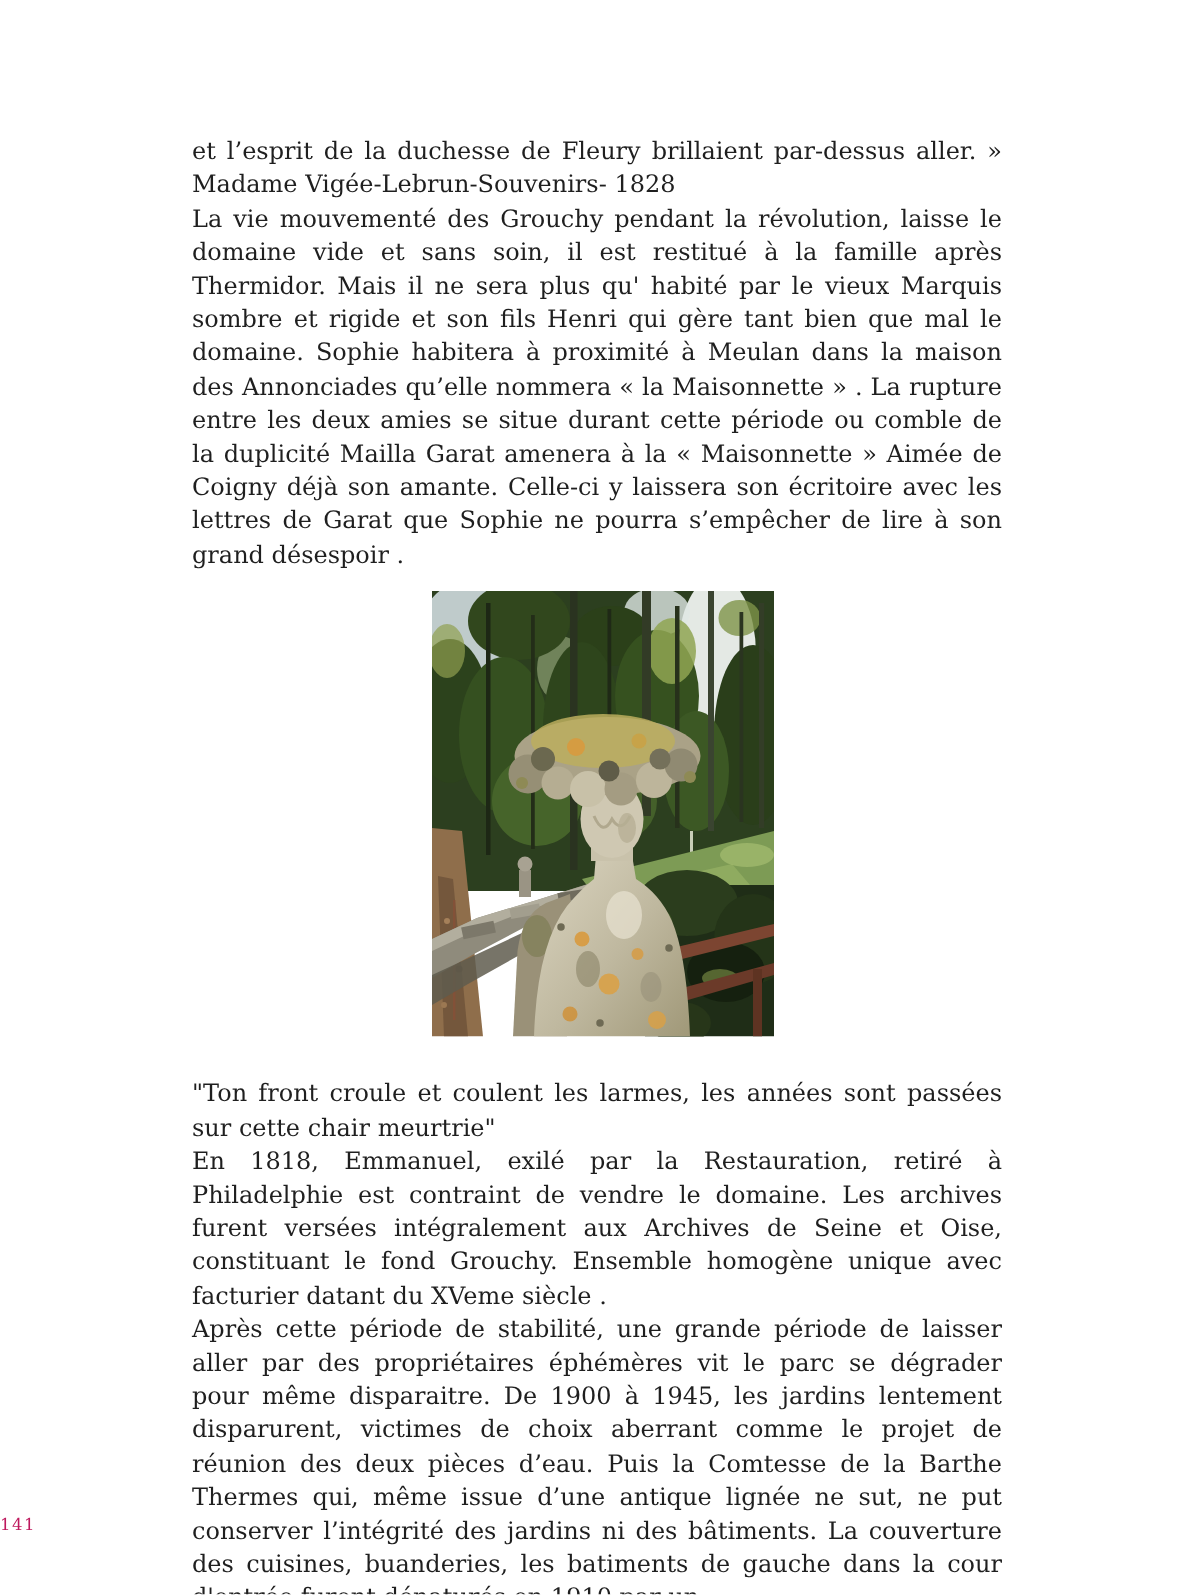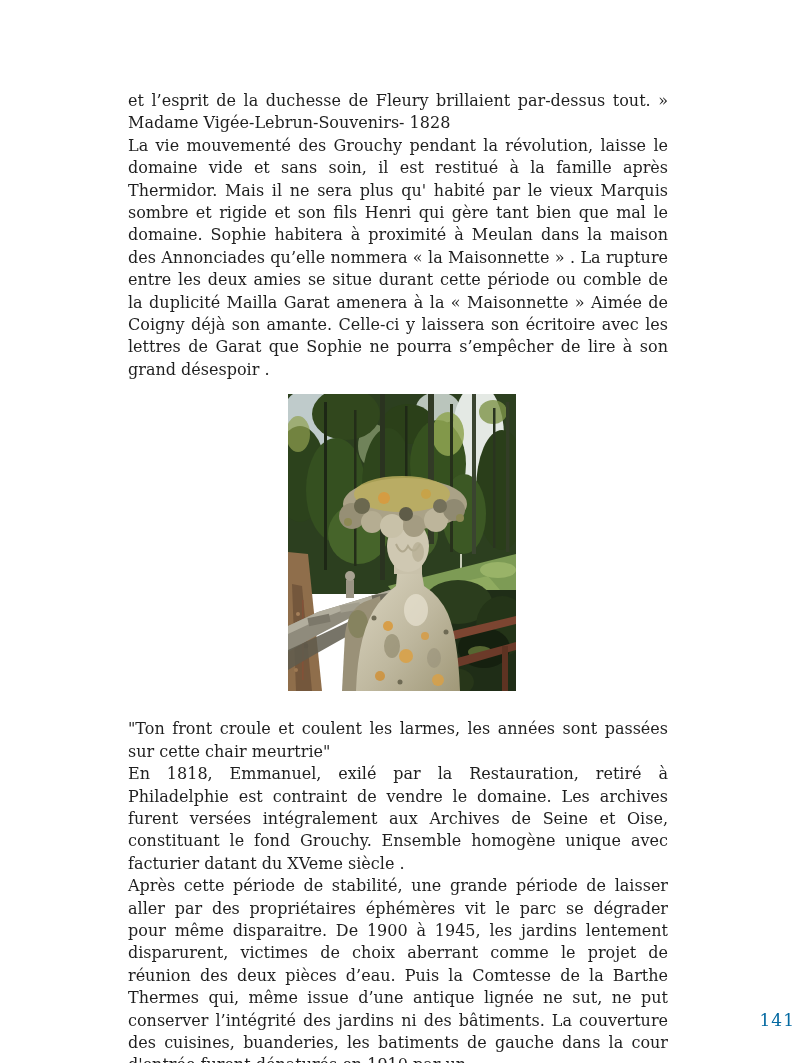--- a/index.html
+++ b/index.html
@@ -26,33 +26,33 @@
   .italic { }
   figure.photo-wrap {
     margin:13px 0 27px 160px;
     padding:0;
     width:228px; height:297px;
     line-height:0;
   }
   .page-number {
     position:absolute;
     left:0; right:0; top:1010px;
-    text-align:right;
-    font-size:17px;
-    color:#0369a1;
+    text-align:left;
+    font-size:11px;
+    color:#be185d;
     letter-spacing:1px;
   }
 </style>
 </head>
 <body>
 
 <div class="page">
   <div class="text-col">
 
-    <p class="body"><span>et l’esprit de la duchesse de Fleury brillaient par-dessus tout. » </span><span class="italic">Madame Vigée-Lebrun-Souvenirs- 1828</span></p>
+    <p class="body"><span>et l’esprit de la duchesse de Fleury brillaient par-dessus aller. » </span><span class="italic">Madame Vigée-Lebrun-Souvenirs- 1828</span></p>
 
     <p class="body">La vie mouvementé des Grouchy pendant la révolution, laisse le domaine vide et sans soin, il est restitué à la famille après Thermidor. Mais il ne sera plus qu' habité par le vieux Marquis sombre et rigide et son fils Henri qui gère tant bien que mal le domaine. Sophie habitera à proximité à Meulan dans la maison des Annonciades qu’elle nommera « la Maisonnette » . La rupture entre les deux amies se situe durant cette période ou comble de la duplicité Mailla Garat amenera à la « Maisonnette » Aimée de Coigny déjà son amante. Celle-ci y laissera son écritoire avec les lettres de Garat que Sophie ne pourra s’empêcher de lire à son grand désespoir .</p>
 
     <figure class="photo-wrap">
       <svg width="228" height="297" viewBox="0 0 228 297" xmlns="http://www.w3.org/2000/svg">
         <defs>
           <linearGradient id="stoneGrad" x1="0" y1="0" x2="1" y2="1">
             <stop offset="0" stop-color="#ddd7c3"></stop>
             <stop offset="0.55" stop-color="#bfb89f"></stop>
             <stop offset="1" stop-color="#a09878"></stop>

